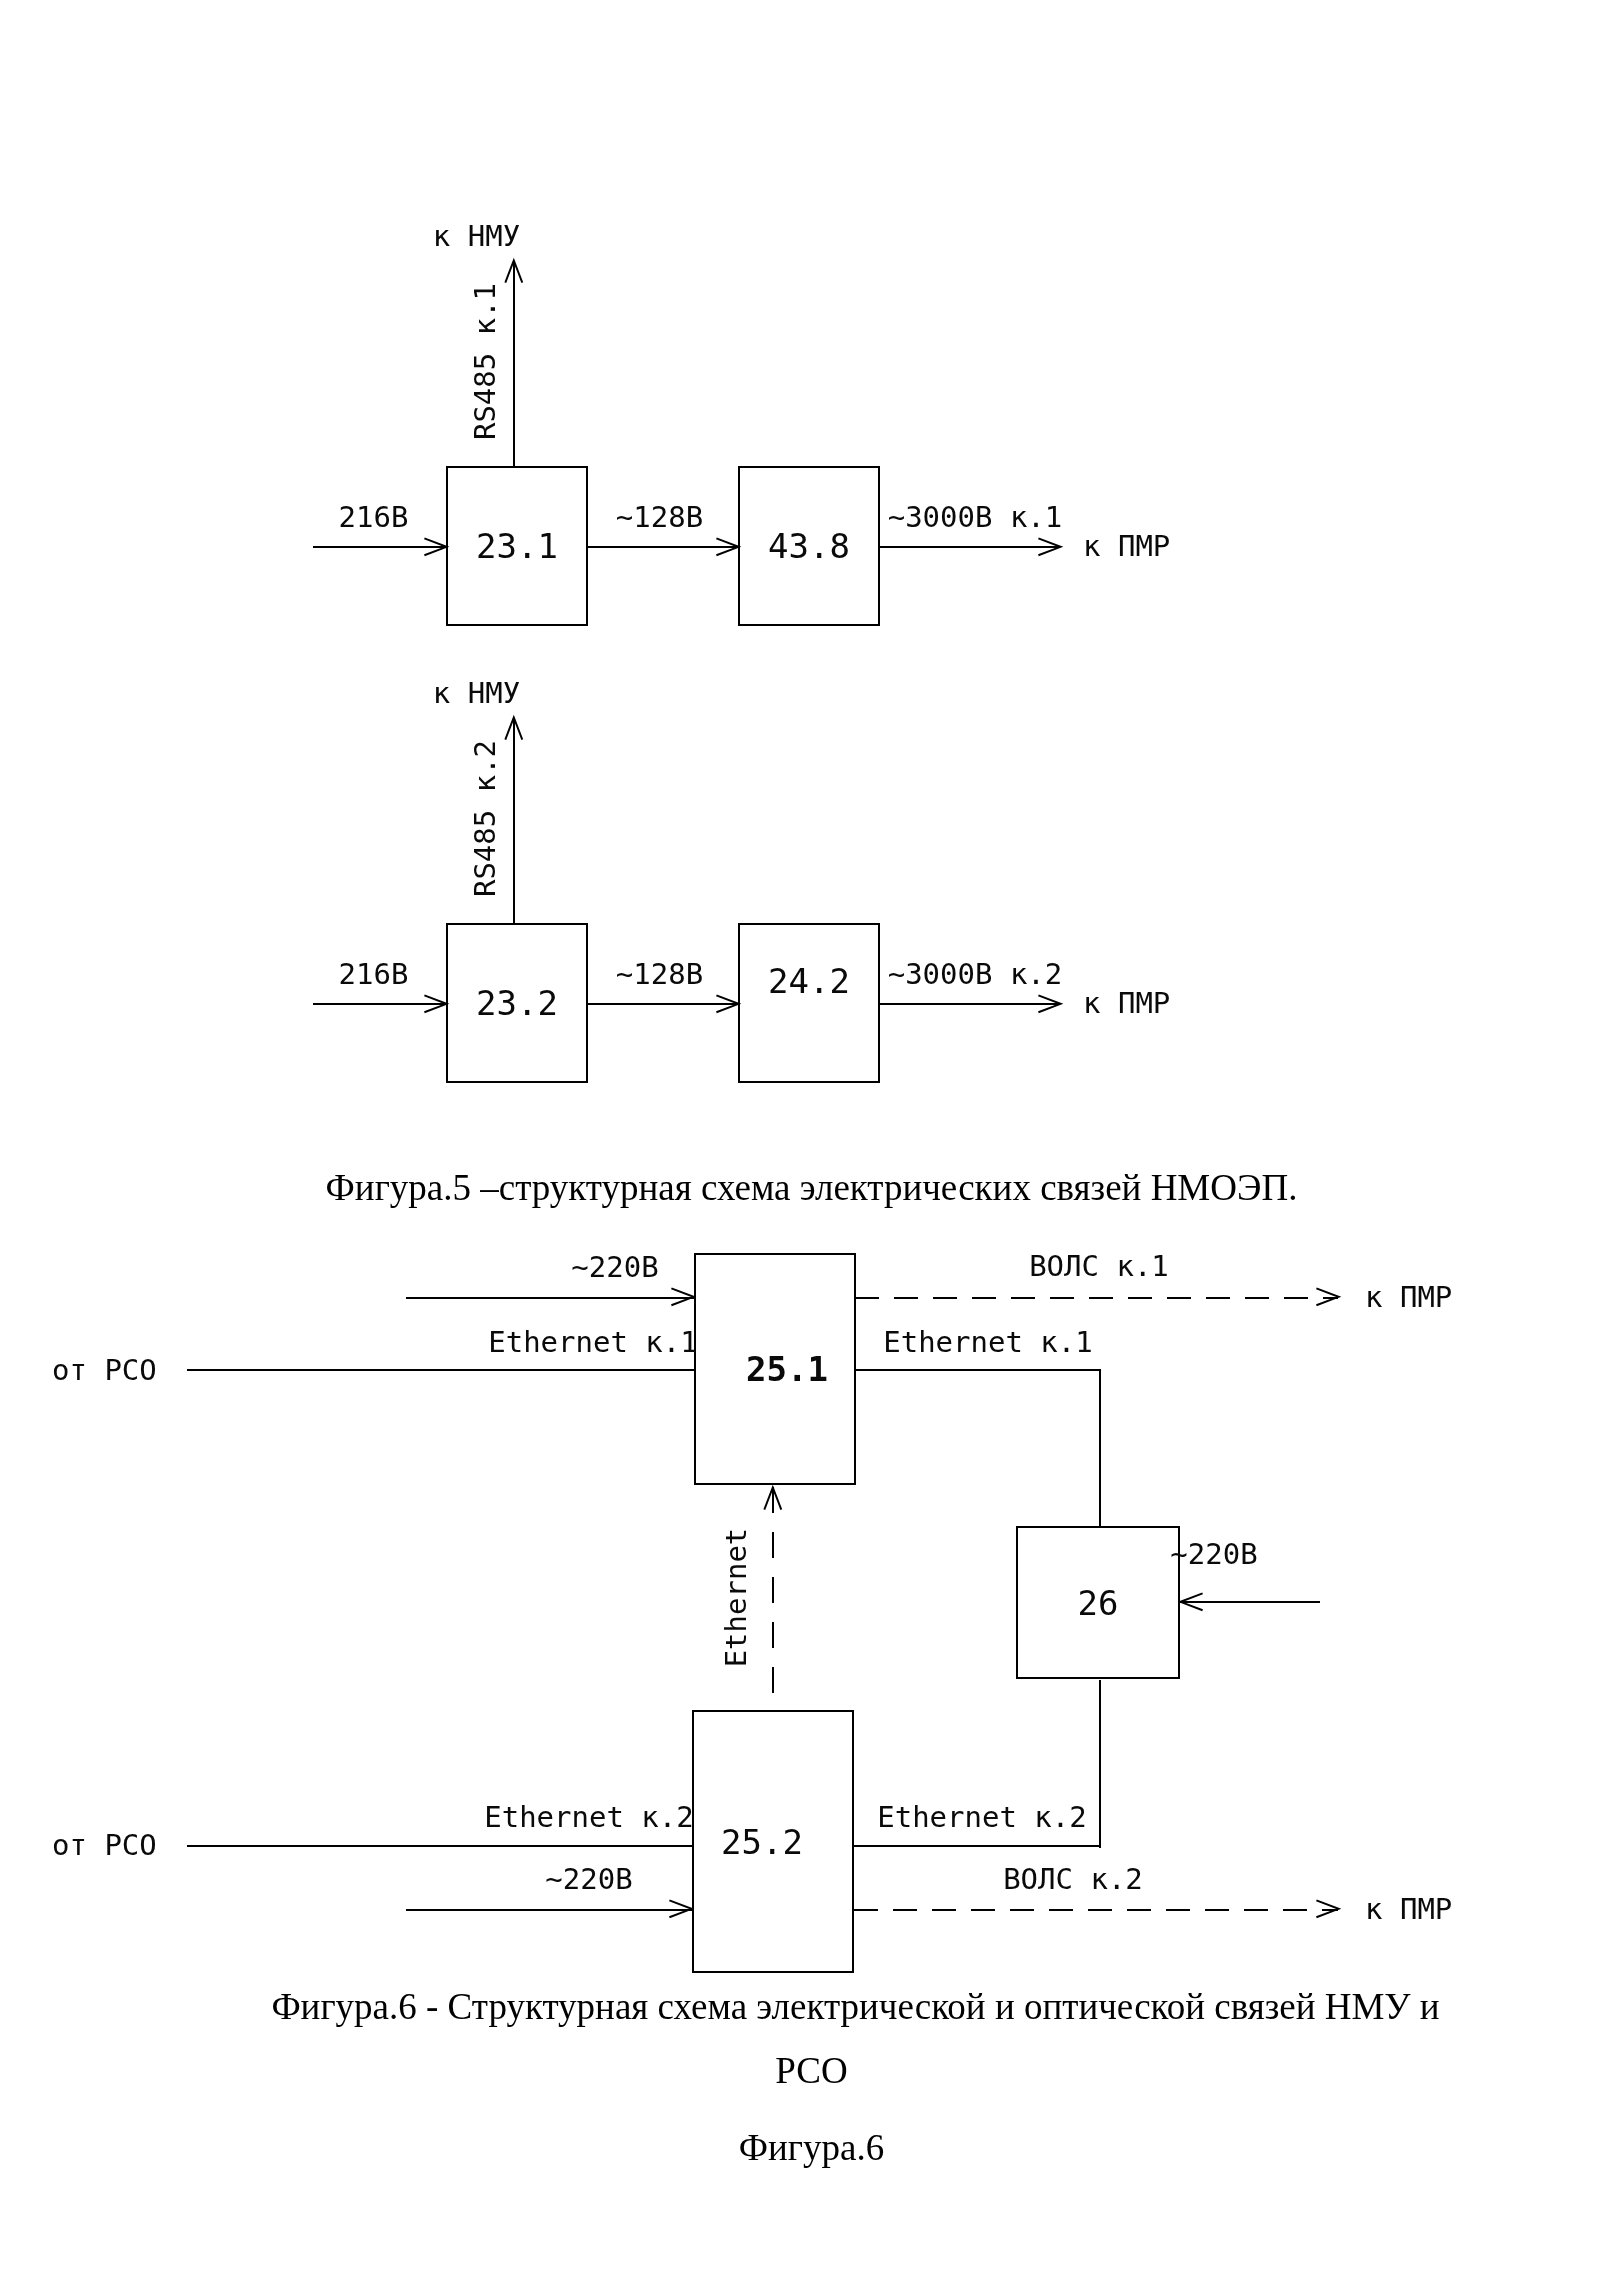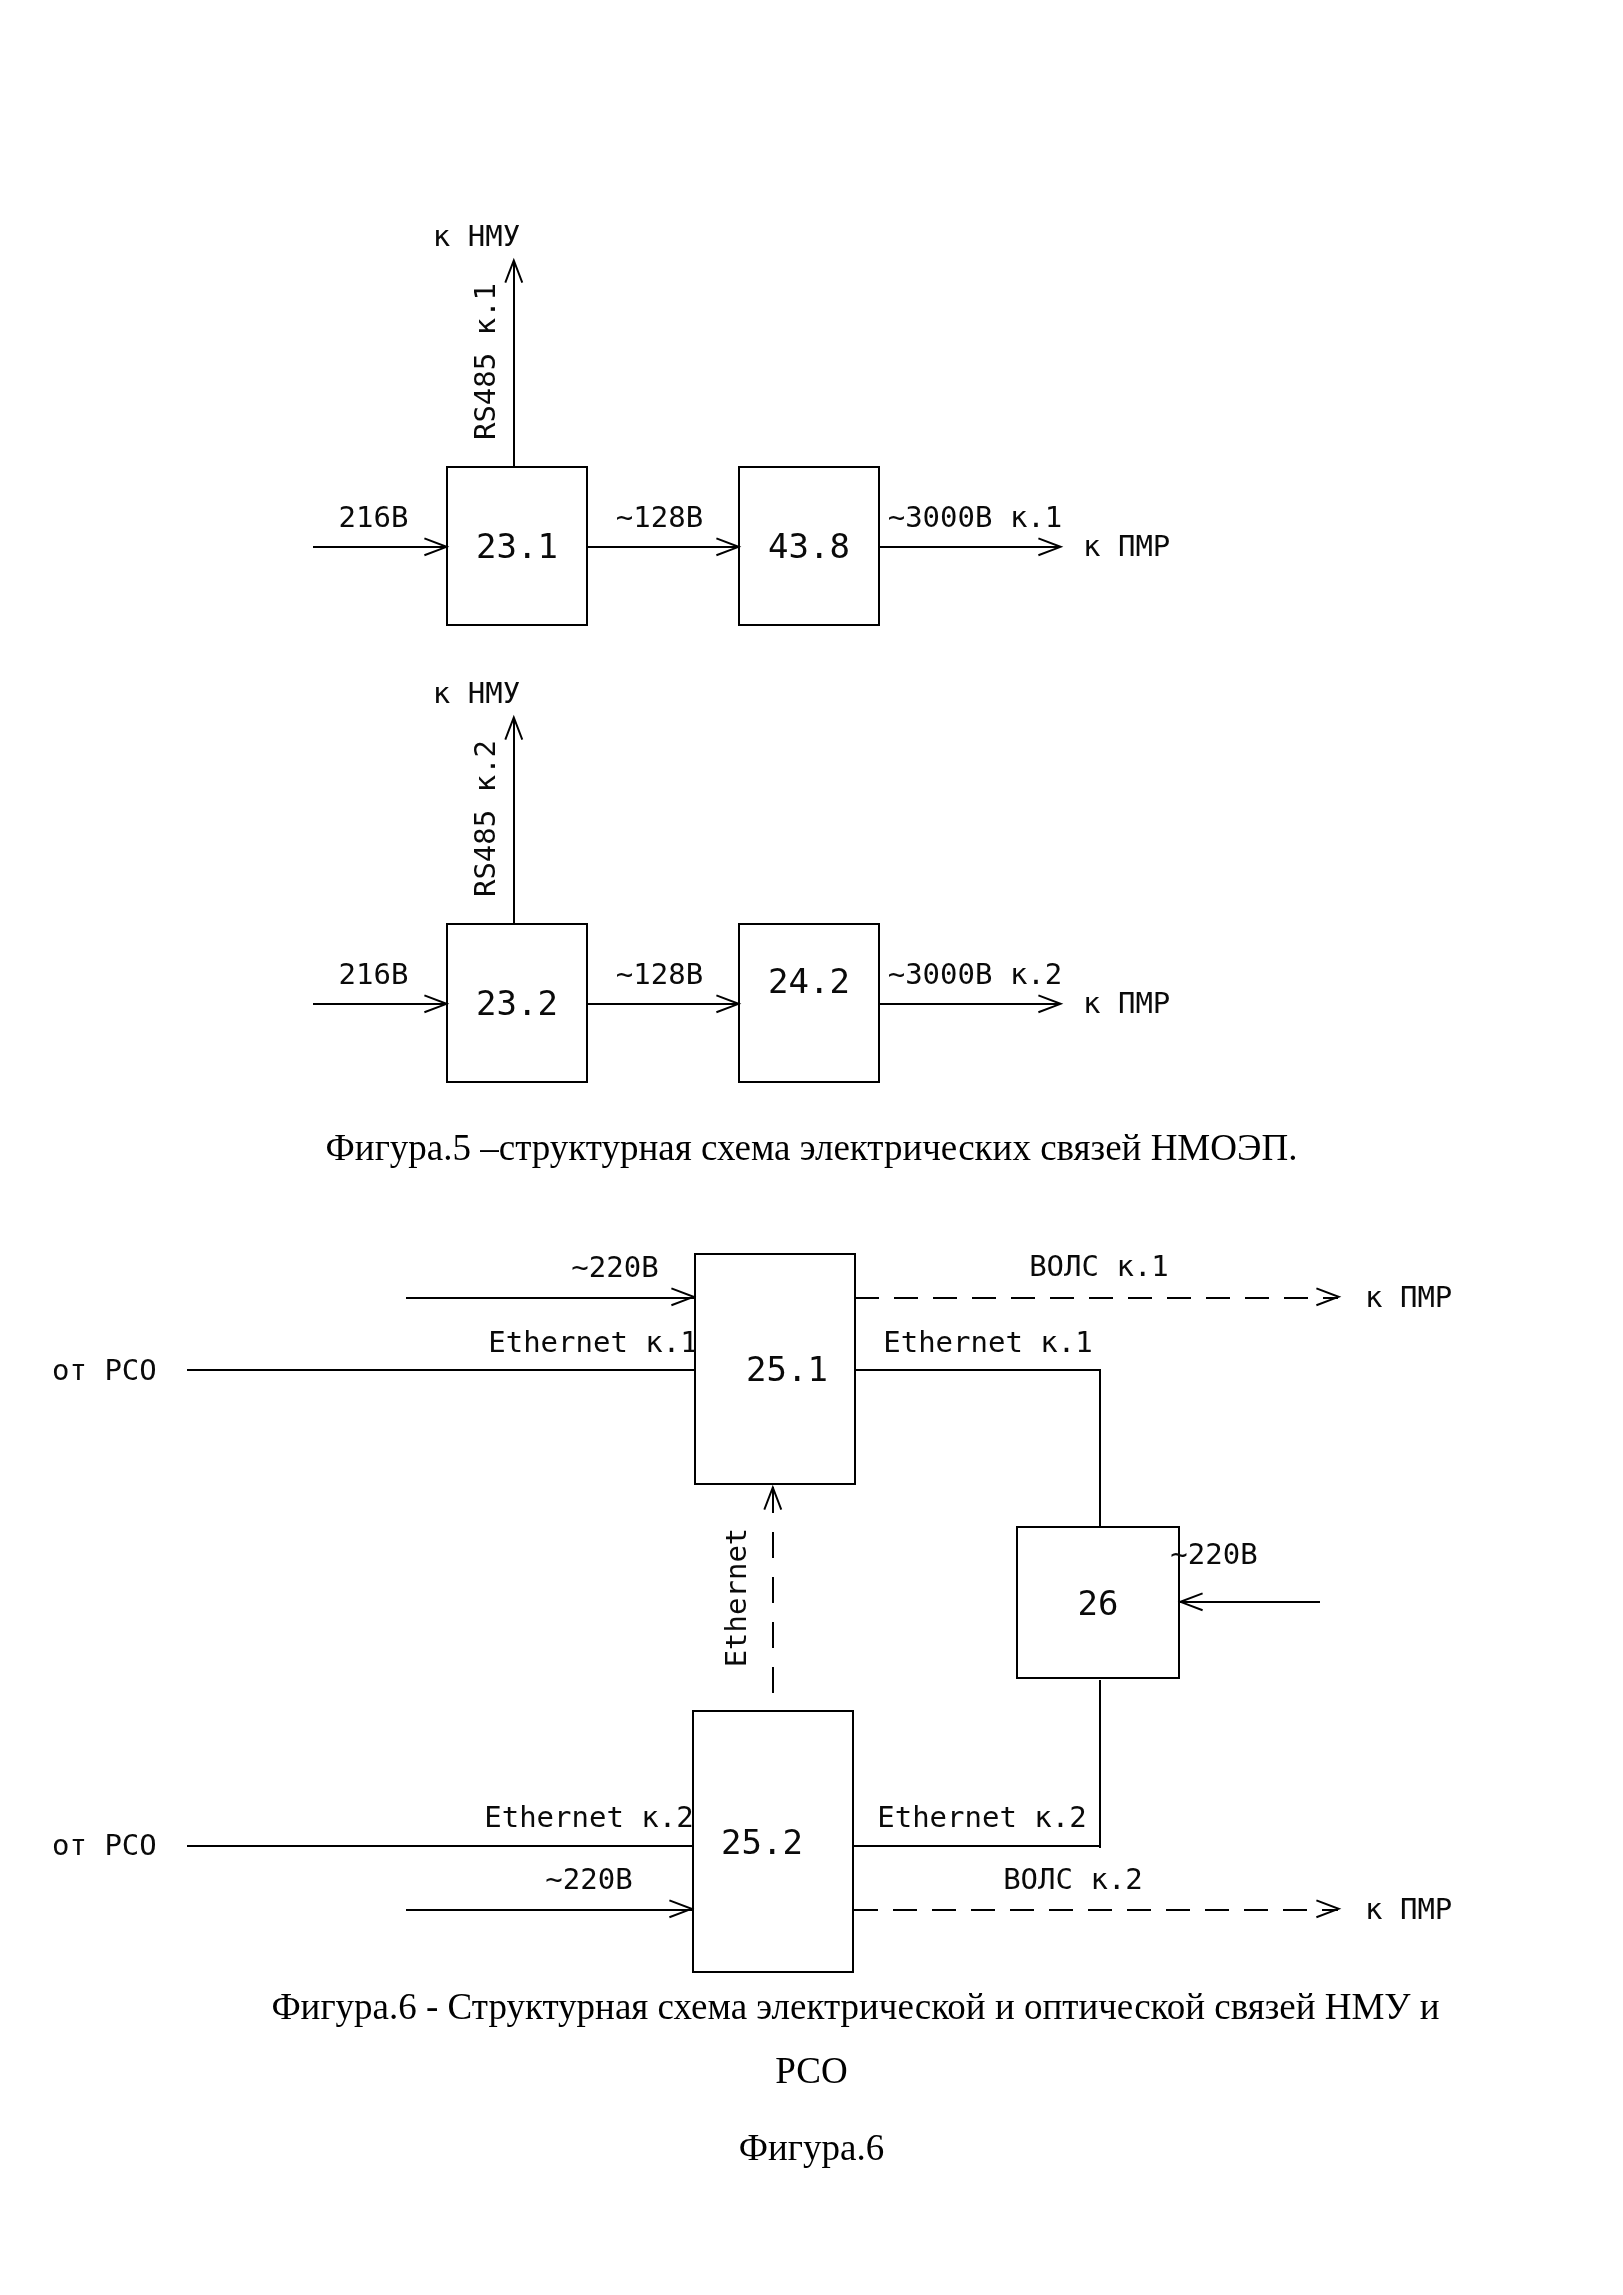--- a/index.html
+++ b/index.html
@@ -85,24 +85,24 @@
     <div class="lbl" style="left:594px;top:285px;width:131px;">~128В</div>
 
     <div class="hline" style="left:880px;top:330px;width:180px;"></div>
     <svg class="arrow" style="left:1037px;top:321px;" width="25" height="19.6" viewBox="0 0 38 30">
         <path d="M2 2 L36 15 L2 28" fill="none" stroke="#000" stroke-width="3"></path>
       </svg>
     <div class="lbl" style="left:877px;top:285px;width:196px;">~3000В к.2</div>
     <div class="lbl lbl-left" style="left:1083px;top:314px;width:157px;">к ПМР</div>
   </div>
 
-  <div class="caption" style="top:1126px;">Фигура.5 –структурная схема электрических связей НМОЭП.</div>
+  <div class="caption" style="top:1166px;">Фигура.5 –структурная схема электрических связей НМОЭП.</div>
 
   <div class="blk" style="left:694px;top:1253px;width:162px;height:232px;"></div>
-  <div class="boxnum" style="left:694px;top:1253px;width:186px;height:232px;">25.1</div>
+  <div class="boxnum" style="left:694px;top:1253px;width:186px;height:232px;font-weight:bold;">25.1</div>
 
   <div class="hline" style="left:406px;top:1297px;width:288px;"></div>
   <svg class="arrow" style="left:670px;top:1287px;" width="25" height="19.6" viewBox="0 0 38 30">
       <path d="M2 2 L36 15 L2 28" fill="none" stroke="#000" stroke-width="3"></path>
     </svg>
   <div class="lbl" style="left:517px;top:1251px;width:196px;">~220В</div>
 
   <div class="hdash" style="left:855px;top:1297px;width:483px;"></div>
   <svg class="arrow" style="left:1315px;top:1287px;" width="25" height="19.6" viewBox="0 0 38 30">
       <path d="M2 2 L36 15 L2 28" fill="none" stroke="#000" stroke-width="3"></path>

